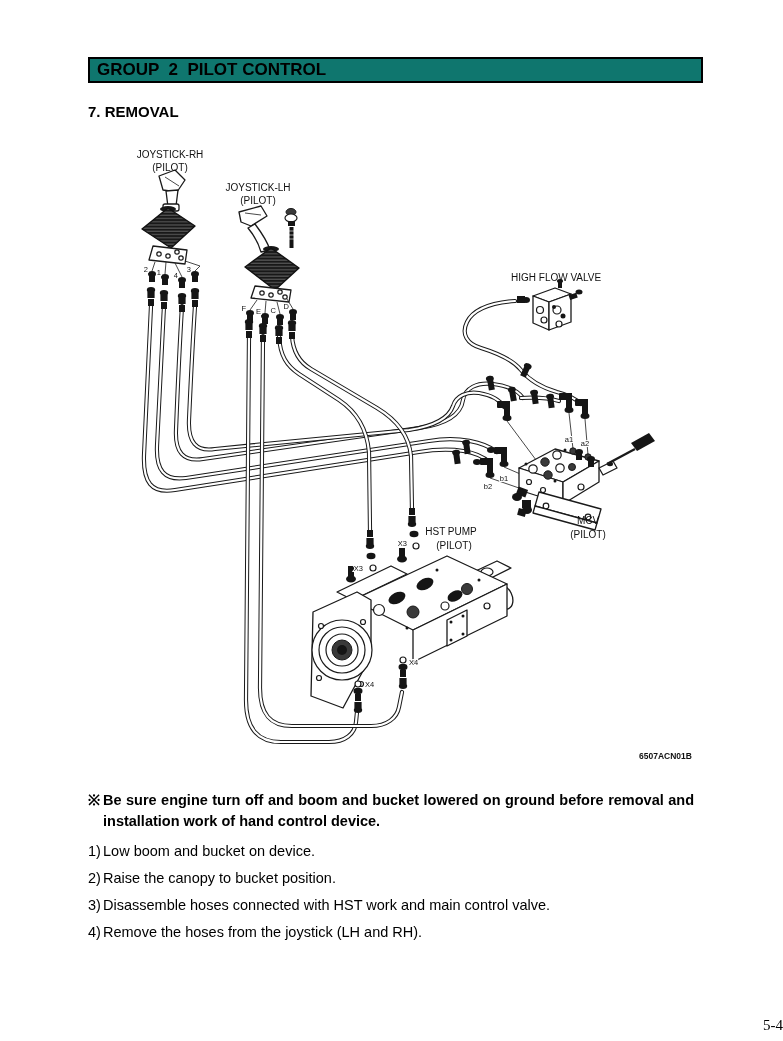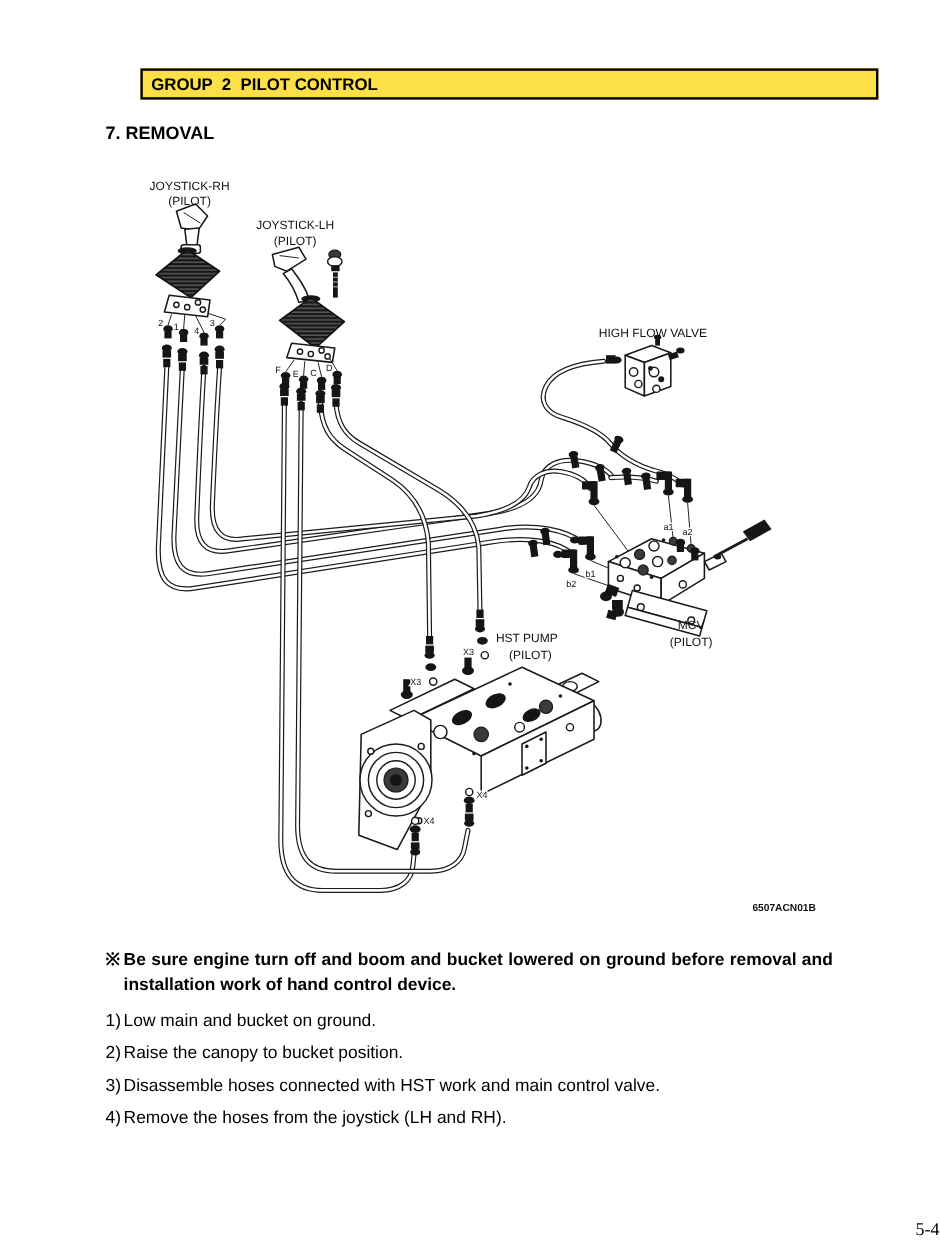--- a/index.html
+++ b/index.html
@@ -1,22 +1,22 @@
 <!DOCTYPE html>
 <html><head>
 <meta charset="utf-8">
 <style>
   html,body{margin:0;padding:0;background:#fff;}
   .page{position:relative;width:783px;height:1041px;background:#fff;overflow:hidden;
         font-family:"Liberation Sans",sans-serif;color:#000;}
   .header-bar{position:absolute;left:88px;top:57px;width:604px;height:22px;
-        background:#fde047;border:2px solid #000;line-height:22px;
-        font-size:14px;font-weight:bold;padding-left:7px;white-space:pre;box-sizing:content-box;margin-left:29px;}
+        background:#0f766e;border:2px solid #000;line-height:22px;
+        font-size:17px;font-weight:bold;padding-left:7px;white-space:pre;box-sizing:content-box;}
   .section-title{position:absolute;left:88px;top:103px;font-size:15px;font-weight:bold;}
-  .diagram-wrap{position:absolute;left:72px;top:140px;width:630px;height:635px;}
+  .diagram-wrap{position:absolute;left:84px;top:140px;width:630px;height:635px;}
   .note{position:absolute;left:88px;top:790px;width:606px;display:flex;
         font-size:14.5px;font-weight:bold;line-height:21px;}
   .note-marker{width:15px;flex-shrink:0;}
   .note-text{flex:1;text-align:justify;}
   .steps{position:absolute;left:88px;top:841px;width:606px;font-size:14.5px;line-height:20px;}
   .step{display:flex;margin-bottom:7px;}
   .step-num{width:15px;flex-shrink:0;}
   .step-body{flex:1;}
   .page-number{position:absolute;left:0;top:1017px;width:783px;text-align:right;
         font-family:"Liberation Serif",serif;font-size:15px;}
@@ -337,21 +337,21 @@
   </div>
 
   <div class="note">
     <div class="note-marker">※</div>
     <div class="note-text">Be sure engine turn off and boom and bucket lowered on ground before removal and installation work of hand control device.</div>
   </div>
 
   <div class="steps">
     <div class="step">
       <div class="step-num">1)</div>
-      <div class="step-body">Low main and bucket on ground.</div>
+      <div class="step-body">Low boom and bucket on device.</div>
     </div>
     <div class="step">
       <div class="step-num">2)</div>
       <div class="step-body">
         <div>Raise the canopy to bucket position.</div>
       </div>
     </div>
     <div class="step">
       <div class="step-num">3)</div>
       <div class="step-body">Disassemble hoses connected with HST work and main control valve.</div>

